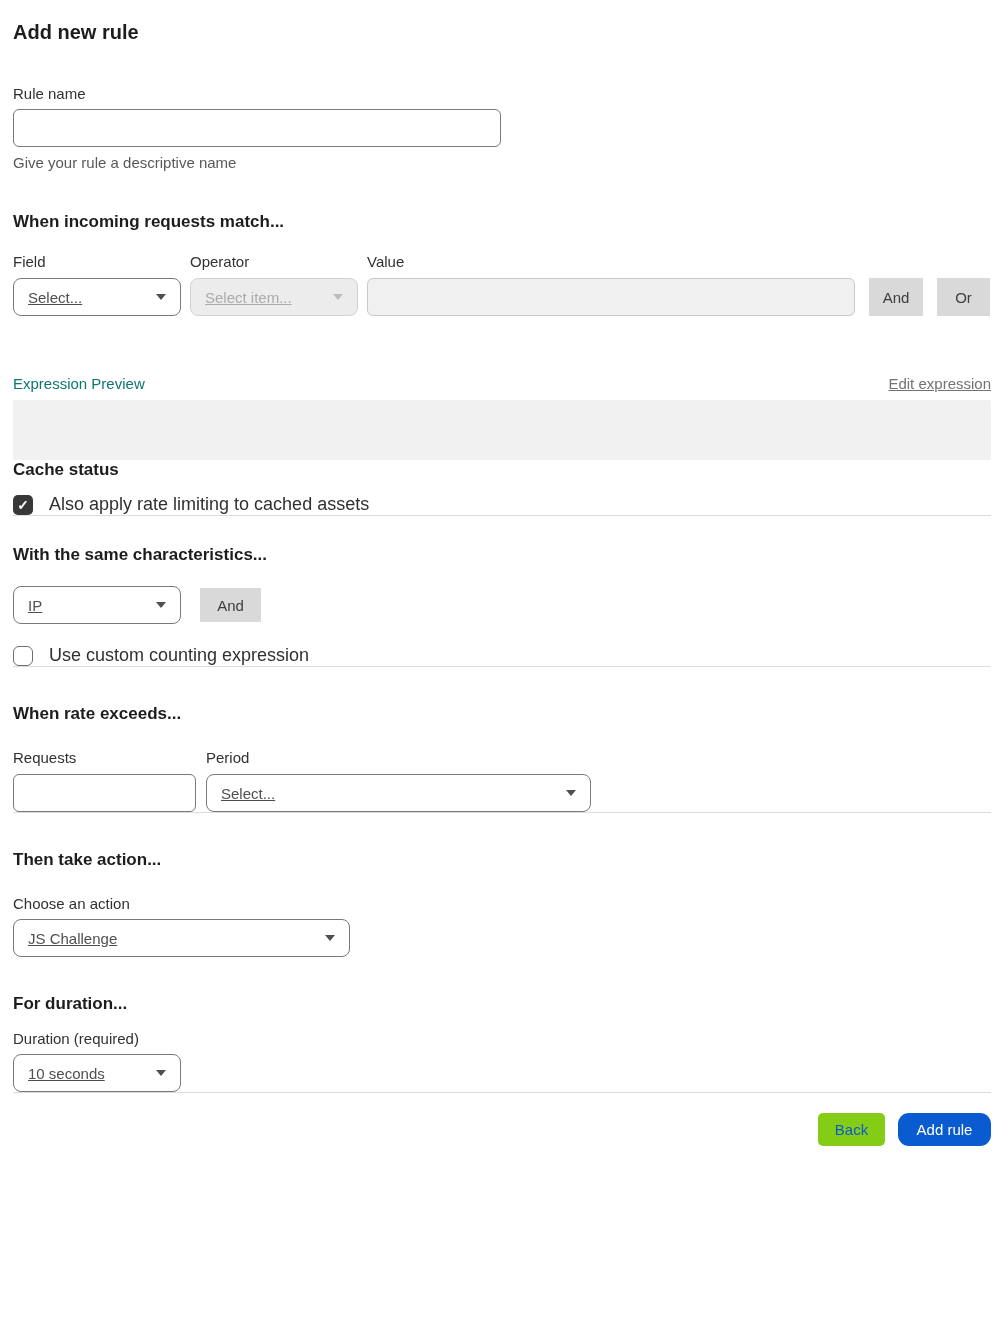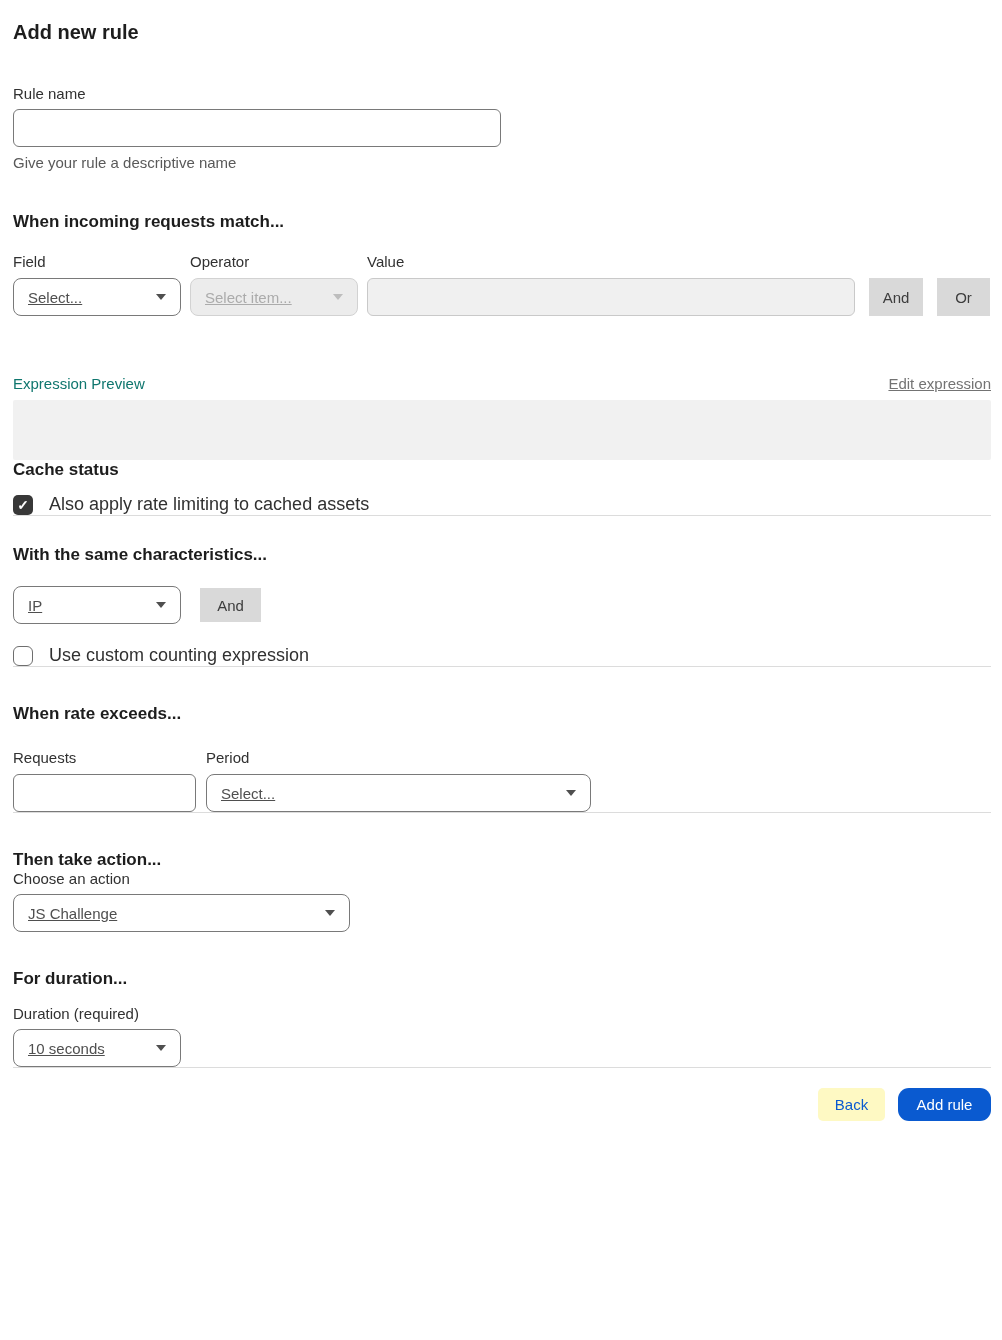--- a/index.html
+++ b/index.html
@@ -161,34 +161,34 @@
   .rate-heading { margin-top: 37px; }
   .rate-row { margin-top: 25px; display: flex; }
   .rate-row .label { margin-bottom: 7px; }
   .requests-col { width: 183px; margin-right: 10px; }
   .requests-col .text-input { width: 100%; }
   .period-col { width: 385px; }
   .period-col .select { width: 100%; }
 
   
   .action-heading { margin-top: 37px; }
-  .action-label { }
+  .action-label { margin-top: 25px; }
   .action-select { margin-top: 6px; width: 337px; }
 
   
   .duration-heading { margin-top: 37px; }
   .duration-label { margin-top: 16px; }
   .duration-select { margin-top: 6px; width: 168px; }
 
   
   .footer { margin-top: 20px; display: flex; justify-content: flex-end; gap: 13px; }
   .btn-back {
     width: 67px; height: 33px;
     border: none; border-radius: 5px;
-    background: #fef9c3;
+    background: #84cc16;
     color: #0a5ad0;
     font: 15px "Liberation Sans", sans-serif;
     cursor: pointer;
   }
   .btn-primary {
     width: 93px; height: 33px;
     border: none; border-radius: 11px;
     background: #0a5ad0;
     color: #ffffff;
     font: 15px "Liberation Sans", sans-serif;

